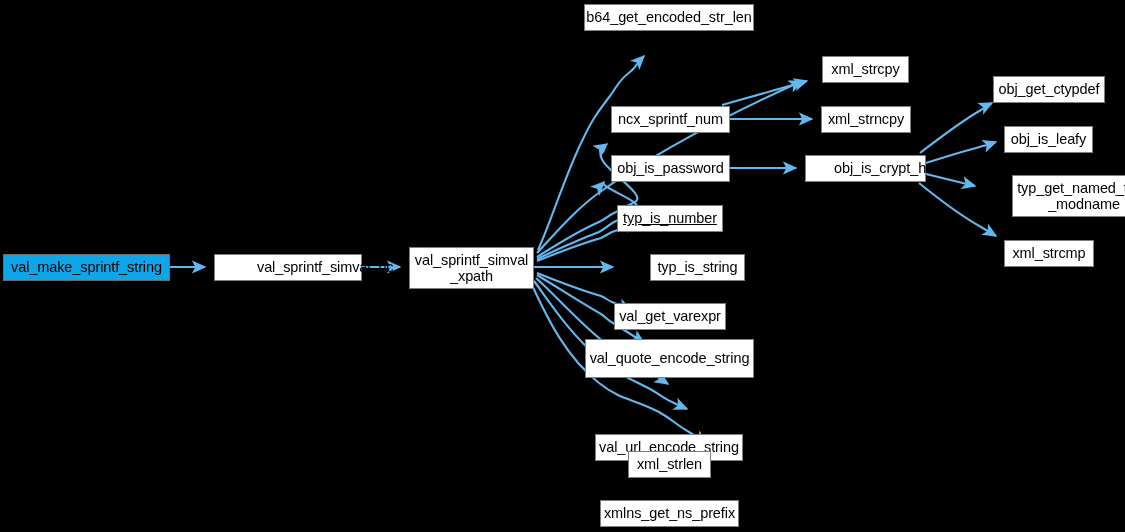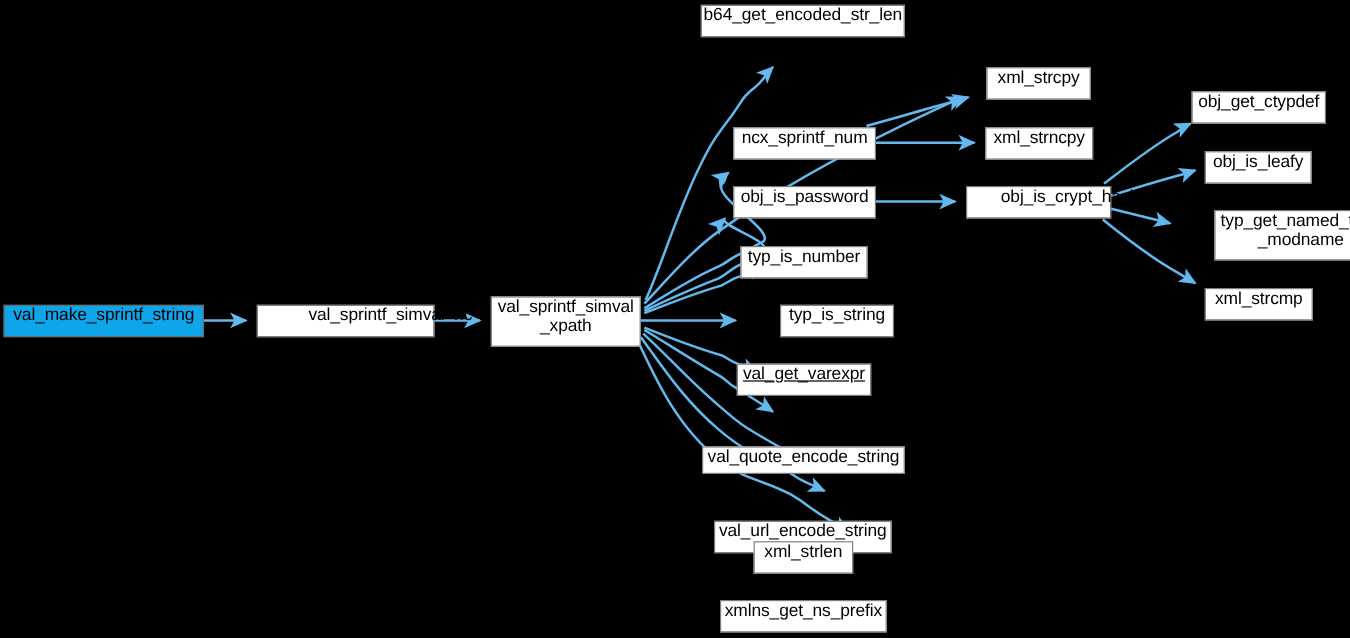--- a/index.html
+++ b/index.html
@@ -26,21 +26,21 @@
   }
   .node {
     position: absolute;
     box-sizing: border-box;
     background: #ffffff;
     border: 1px solid #7f7f7f;
     color: #000000;
     font-size: 14.5px;
     line-height: 1.12;
     display: flex;
-    align-items: flex-start;
+    align-items: center;
     justify-content: center;
     text-align: center;
     white-space: pre;
     letter-spacing: -0.1px;
     z-index: 5;
   }
   .node.highlight {
     background: #0ea5e9;
     border-color: #6b6b6b;
   }
@@ -92,21 +92,21 @@
       <div class="node" style="left: 822px; top: 56px; width: 87px; height: 27px;"><span class="node-label">xml_strcpy</span></div>
       <div class="node" style="left: 611px; top: 106px; width: 119px; height: 27px;"><span class="node-label">ncx_sprintf_num</span></div>
       <div class="node" style="left: 821px; top: 106px; width: 90px; height: 27px;"><span class="node-label">xml_strncpy</span></div>
       <div class="node" style="left: 611px; top: 155px; width: 119px; height: 27px;"><span class="node-label">obj_is_password</span></div>
       <div class="node" style="left: 805px; top: 155px; width: 121px; height: 27px; padding-left: 28px;"><span class="node-label">obj_is_crypt_hash</span></div>
       <div class="node" style="left: 993px; top: 76px; width: 112px; height: 27px;"><span class="node-label">obj_get_ctypdef</span></div>
       <div class="node" style="left: 1004px; top: 126px; width: 89px; height: 27px;"><span class="node-label">obj_is_leafy</span></div>
       <div class="node" style="left: 976px; top: 175px; width: 144px; height: 42px; margin-left: 36px;"><span class="node-label">typ_get_named_type
 _modname</span></div>
       <div class="node" style="left: 1004px; top: 240px; width: 90px; height: 27px;"><span class="node-label">xml_strcmp</span></div>
-      <div class="node" style="left: 617px; top: 205px; width: 106px; height: 27px;"><span class="node-label">typ_is_number</span></div>
+      <div class="node" style="left: 617px; top: 205px; width: 106px; height: 27px; text-decoration: underline;"><span class="node-label">typ_is_number</span></div>
       <div class="node" style="left: 650px; top: 254px; width: 95px; height: 27px;"><span class="node-label">typ_is_string</span></div>
-      <div class="node" style="left: 614px; top: 303px; width: 112px; height: 27px; text-decoration: underline;"><span class="node-label">val_get_varexpr</span></div>
-      <div class="node" style="left: 585px; top: 372px; width: 169px; height: 23px;"><span class="node-label">val_quote_encode_string</span></div>
+      <div class="node" style="left: 614px; top: 303px; width: 112px; height: 27px;"><span class="node-label">val_get_varexpr</span></div>
+      <div class="node" style="left: 585px; top: 339px; width: 169px; height: 39px;"><span class="node-label">val_quote_encode_string</span></div>
       <div class="node" style="left: 595px; top: 402px; width: 148px; height: 27px; margin-top: 32px;"><span class="node-label">val_url_encode_string</span></div>
       <div class="node" style="left: 628px; top: 451px; width: 83px; height: 27px;"><span class="node-label">xml_strlen</span></div>
       <div class="node" style="left: 600px; top: 500px; width: 139px; height: 27px;"><span class="node-label">xmlns_get_ns_prefix</span></div>
     </div>
 </div>
 
 </body></html>

